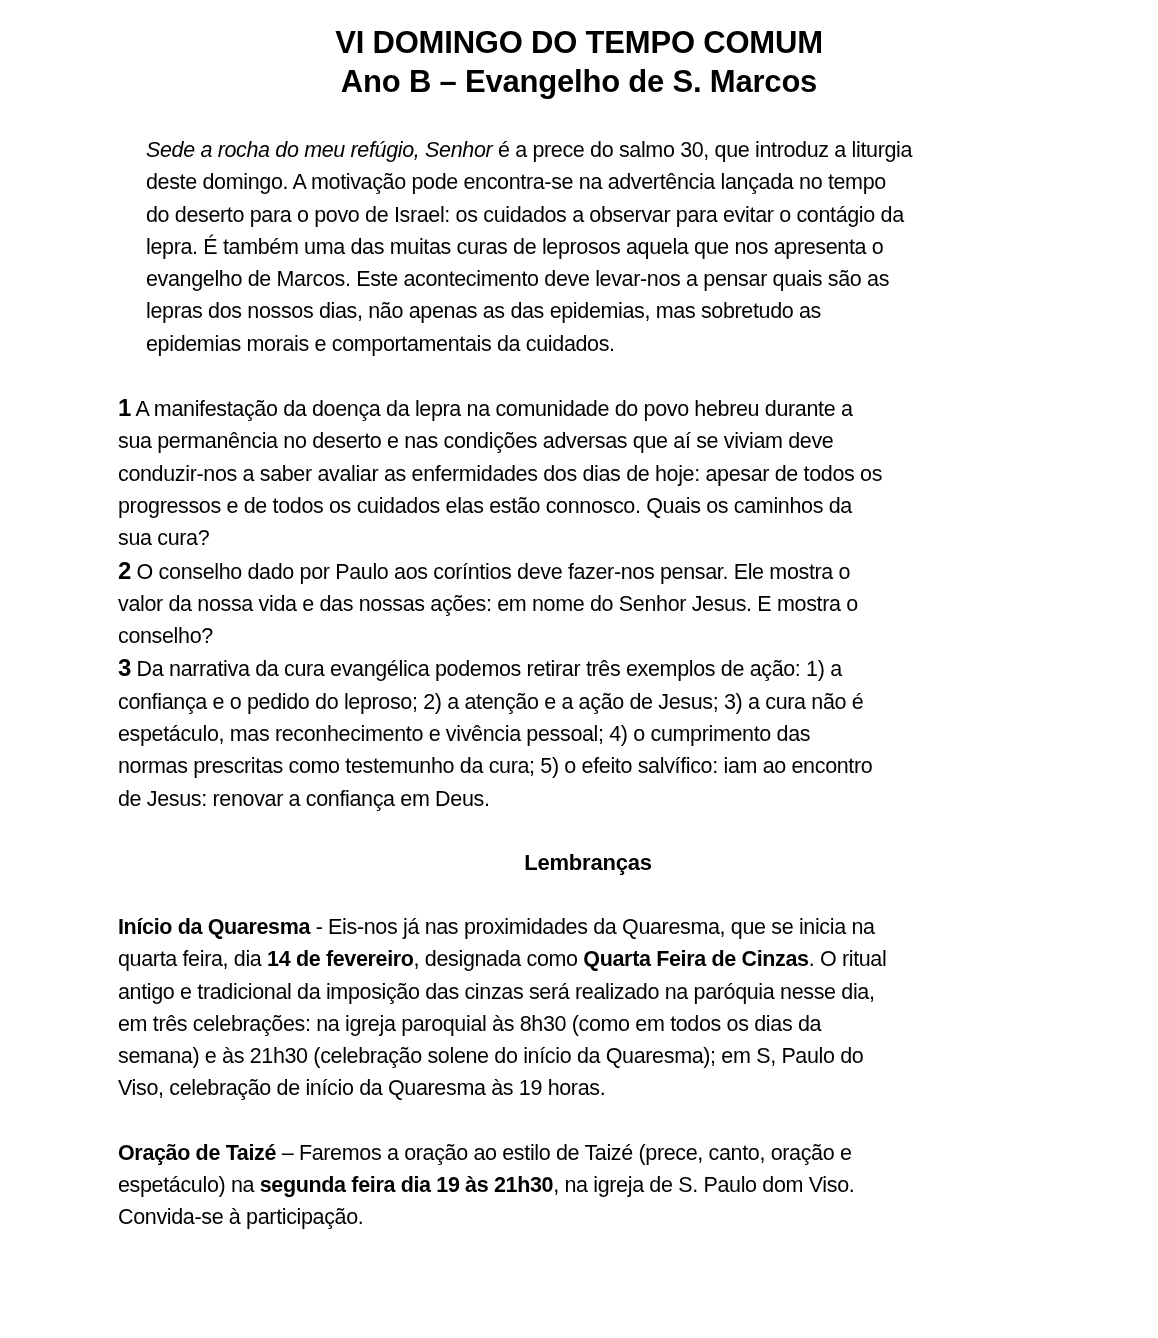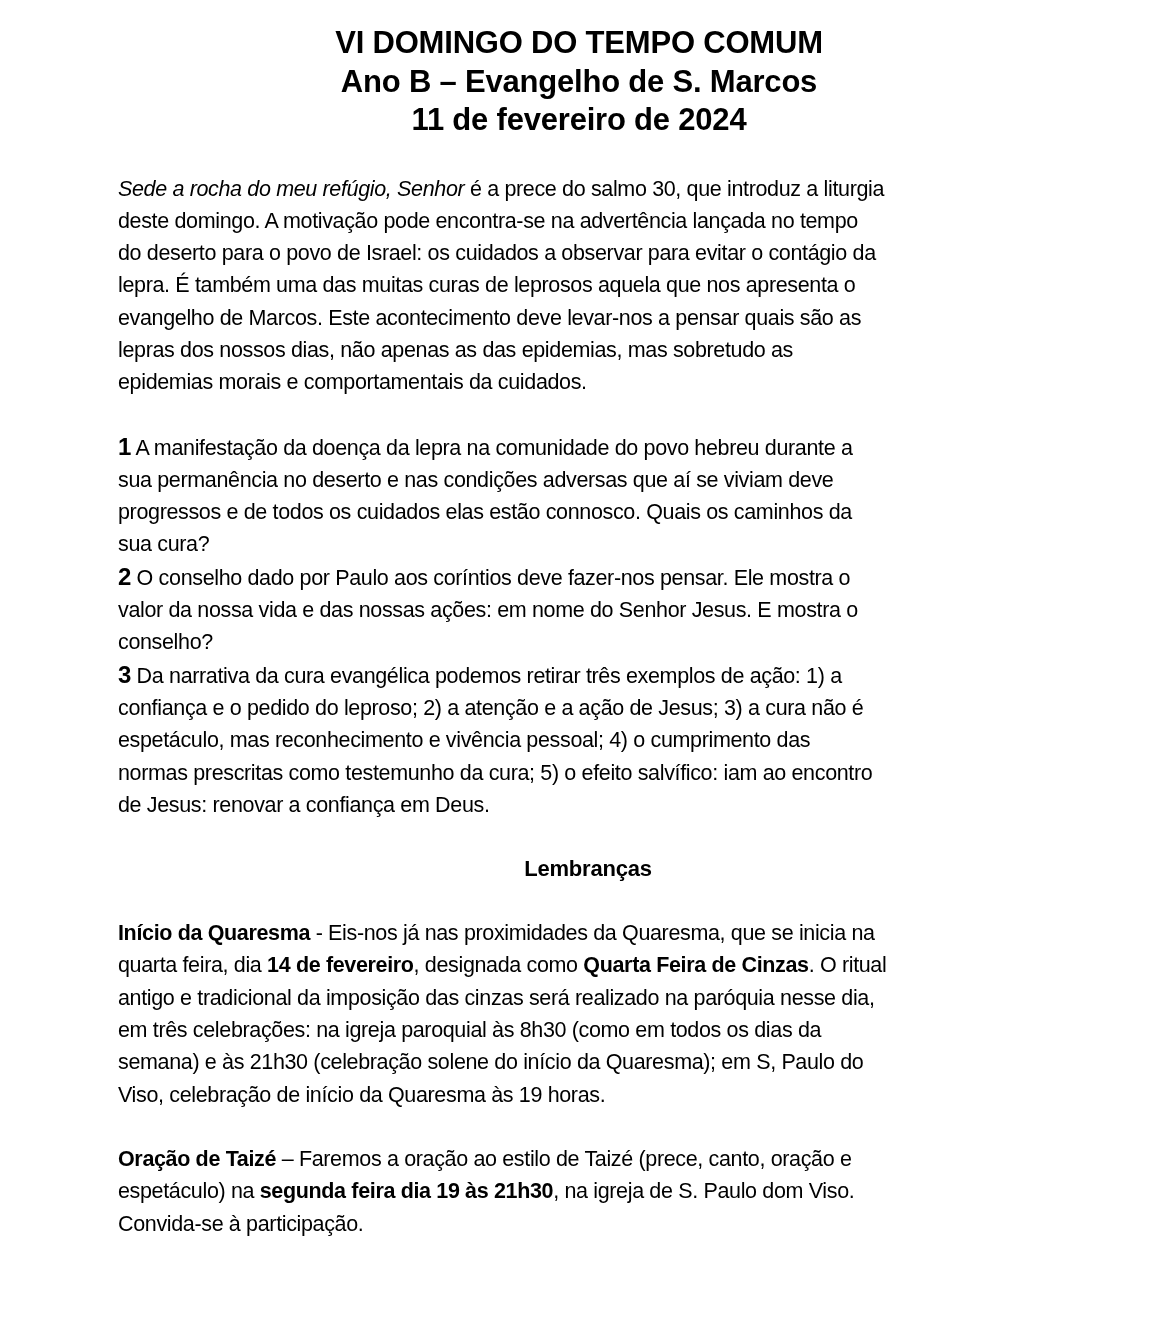--- a/index.html
+++ b/index.html
@@ -31,21 +31,21 @@
       width: 1158px;
     }
     .header div { white-space: nowrap; }
     .body-text {
       font-size: 21.5px;
       line-height: 32.3px;
       letter-spacing: -0.35px;
       white-space: nowrap;
     }
     .line { display: block; }
-    .intro { margin-top: 33px; }
+    .intro { margin-top: 33px; margin-left: 28px; }
     .points { margin-top: 32px; }
     .point { }
     .point .num {
       font-weight: bold;
       font-size: 24px;
     }
     .reminders-title {
       text-align: center;
       font-weight: bold;
       font-size: 22px;
@@ -59,37 +59,37 @@
     i { font-style: italic; }
   </style>
 </head>
 <body>
 
 <div class="page">
 
   <div class="header">
     <div>VI DOMINGO DO TEMPO COMUM</div>
     <div>Ano B – Evangelho de S. Marcos</div>
-    <div>11 de fevereiro de 2024</div>
   </div>
 
   <div class="body-text intro">
     <span class="line"><i>Sede a rocha do meu refúgio, Senhor</i><span> é a prece do salmo 30, que introduz a liturgia</span></span>
     <span class="line">deste domingo. A motivação pode encontra-se na advertência lançada no tempo</span>
     <span class="line">do deserto para o povo de Israel: os cuidados a observar para evitar o contágio da</span>
     <span class="line">lepra. É também uma das muitas curas de leprosos aquela que nos apresenta o</span>
     <span class="line">evangelho de Marcos.  Este acontecimento deve levar-nos a pensar quais são as</span>
     <span class="line">lepras dos nossos dias, não apenas as das epidemias, mas sobretudo as</span>
     <span class="line">epidemias morais e comportamentais da cuidados.</span>
   </div>
 
   <div class="body-text points">
     <div class="point">
       <span class="line"><span class="num">1</span><span> A manifestação da doença da lepra na comunidade do povo hebreu durante a</span></span>
       <span class="line">sua permanência no deserto e nas condições adversas que aí se viviam deve</span>
+      <span class="line">conduzir-nos a saber avaliar as enfermidades dos dias de hoje: apesar de todos os</span>
       <span class="line">progressos e de todos os cuidados elas estão connosco. Quais os caminhos da</span>
       <span class="line">sua cura?</span>
     </div>
     <div class="point">
       <span class="line"><span class="num">2</span><span> O conselho dado por Paulo aos coríntios deve fazer-nos pensar. Ele mostra o</span></span>
       <span class="line">valor da nossa vida e das nossas ações: em nome do Senhor Jesus. E mostra o</span>
       <span class="line">conselho?</span>
     </div>
     <div class="point">
       <span class="line"><span class="num">3</span><span> Da narrativa da cura evangélica podemos retirar três exemplos de ação: 1) a</span></span>

